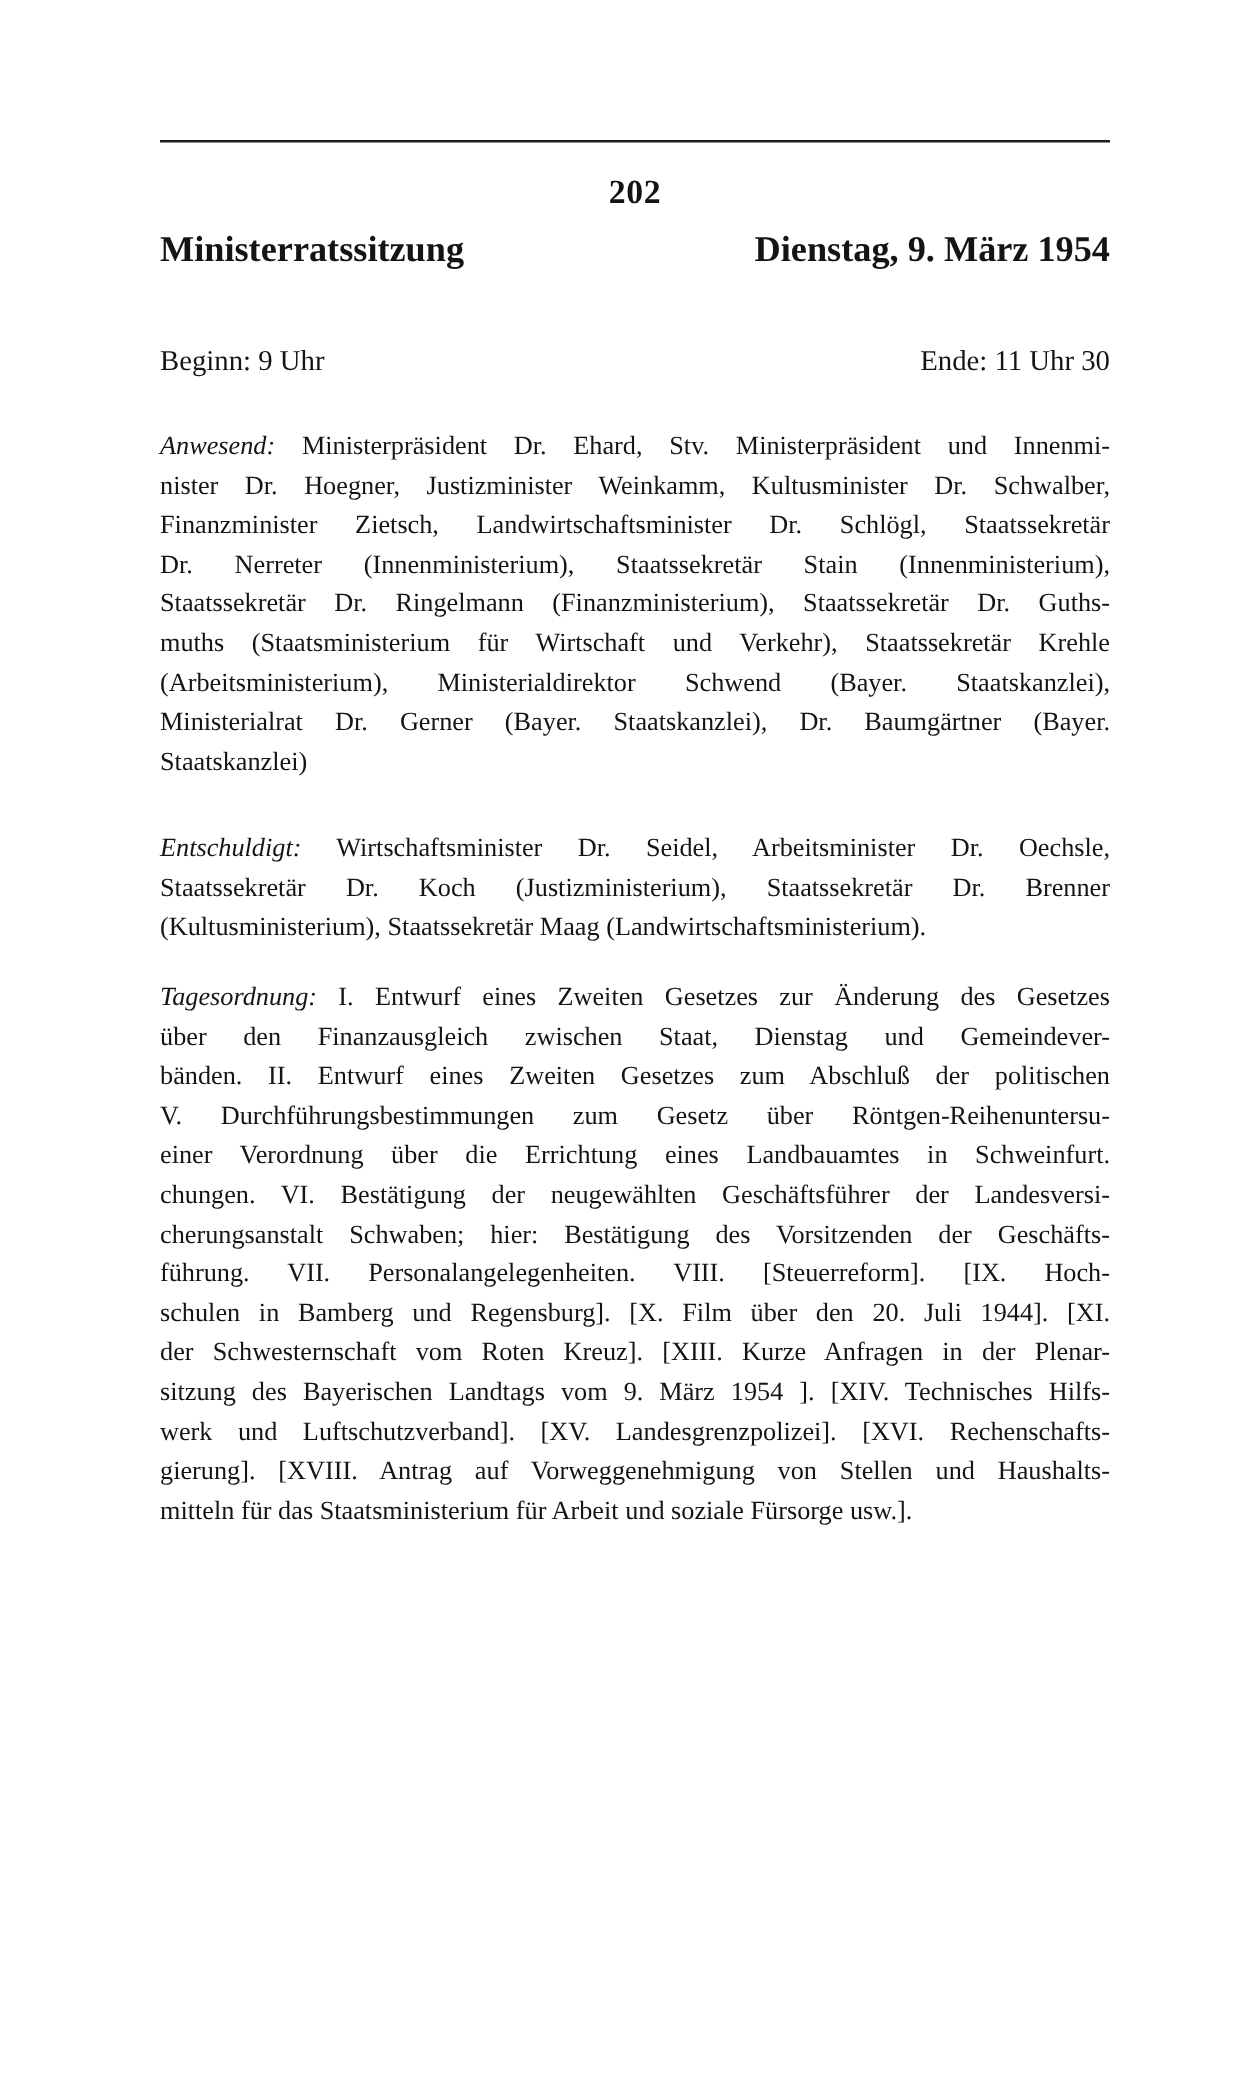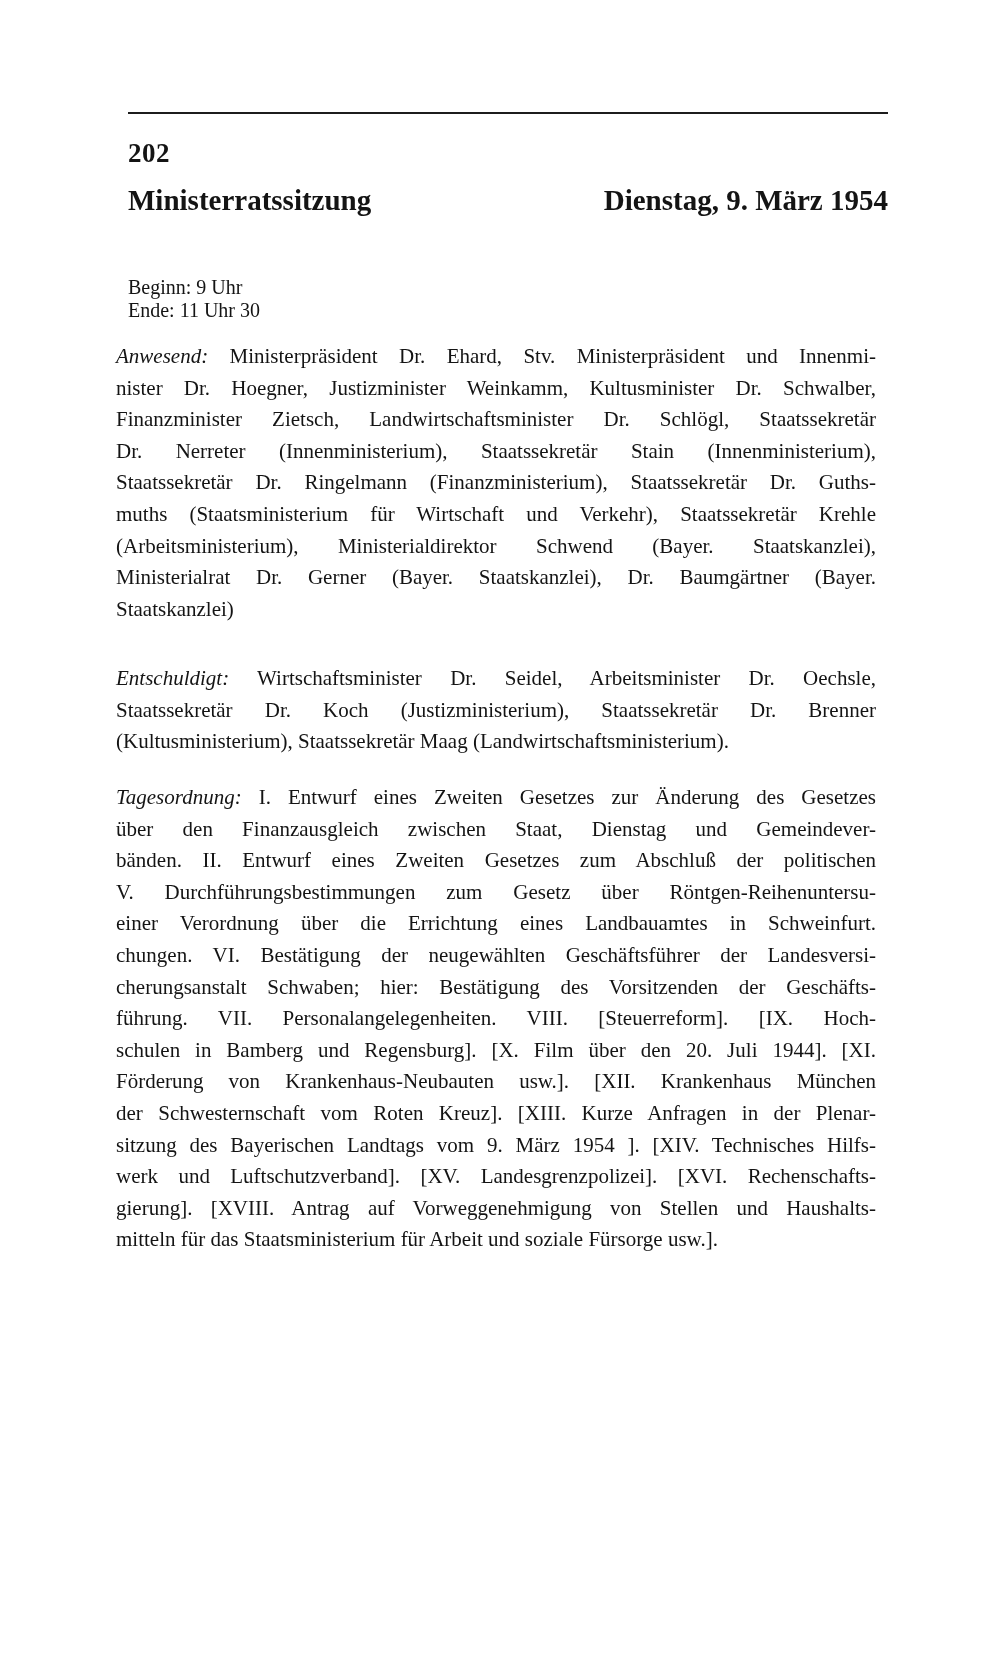--- a/index.html
+++ b/index.html
@@ -21,21 +21,21 @@
     top: 112px;
     width: 760px;
     height: 2px;
     background: #1c1c1c;
   }
   .page-number {
     position: absolute;
     left: 128px;
     top: 138px;
     width: 760px;
-    text-align: left;
+    text-align: center;
     font-size: 27px;
     font-weight: bold;
     letter-spacing: 0.5px;
   }
   .header-row {
     position: absolute;
     left: 128px;
     top: 184px;
     width: 760px;
     display: flex;
@@ -44,27 +44,26 @@
     font-size: 29px;
     font-weight: bold;
   }
   .times-row {
     position: absolute;
     left: 128px;
     top: 276px;
     width: 760px;
     display: flex;
     justify-content: space-between;
-    align-items: flex-start;
-    font-size: 20px;
-    flex-direction: column;
+    align-items: flex-end;
+    font-size: 23px;
   }
   .paragraph {
     position: absolute;
-    left: 116px;
+    left: 128px;
     width: 760px;
     font-size: 21px;
   }
   .para-attendance { top: 341px; }
   .para-excused    { top: 663px; }
   .para-agenda     { top: 782px; }
   .jline {
     height: 31.6px;
     line-height: 31.6px;
     text-align: justify;
@@ -116,19 +115,18 @@
 <div class="paragraph para-agenda">
     <div class="jline"><span class="plabel">Tagesordnung:</span> I. Entwurf eines Zweiten Gesetzes zur Änderung des Gesetzes</div>
     <div class="jline">über den Finanzausgleich zwischen Staat, Dienstag und Gemeindever-</div>
     <div class="jline">bänden. II. Entwurf eines Zweiten Gesetzes zum Abschluß der politischen</div>
     <div class="jline">V. Durchführungsbestimmungen zum Gesetz über Röntgen-Reihenuntersu-</div>
     <div class="jline">einer Verordnung über die Errichtung eines Landbauamtes in Schweinfurt.</div>
     <div class="jline">chungen. VI. Bestätigung der neugewählten Geschäftsführer der Landesversi-</div>
     <div class="jline">cherungsanstalt Schwaben; hier: Bestätigung des Vorsitzenden der Geschäfts-</div>
     <div class="jline">führung. VII. Personalangelegenheiten. VIII. [Steuerreform]. [IX. Hoch-</div>
     <div class="jline">schulen in Bamberg und Regensburg]. [X. Film über den 20. Juli 1944]. [XI.</div>
-    <div class="jline">Förderung von Krankenhaus-Neubauten usw.]. [XII. Krankenhaus München</div>
     <div class="jline">der Schwesternschaft vom Roten Kreuz]. [XIII. Kurze Anfragen in der Plenar-</div>
     <div class="jline">sitzung des Bayerischen Landtags vom 9. März 1954 ]. [XIV. Technisches Hilfs-</div>
     <div class="jline">werk und Luftschutzverband]. [XV. Landesgrenzpolizei]. [XVI. Rechenschafts-</div>
     <div class="jline">gierung]. [XVIII. Antrag auf Vorweggenehmigung von Stellen und Haushalts-</div>
     <div class="jline last">mitteln für das Staatsministerium für Arbeit und soziale Fürsorge usw.].</div>
   </div>
 
 </body></html>

